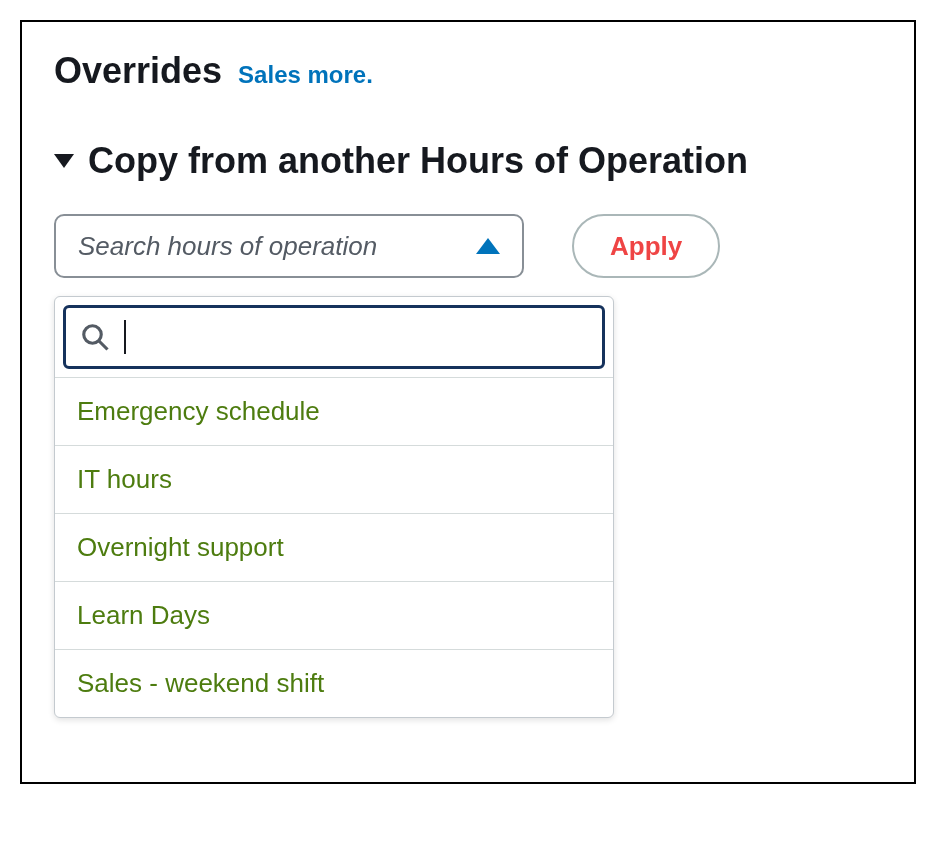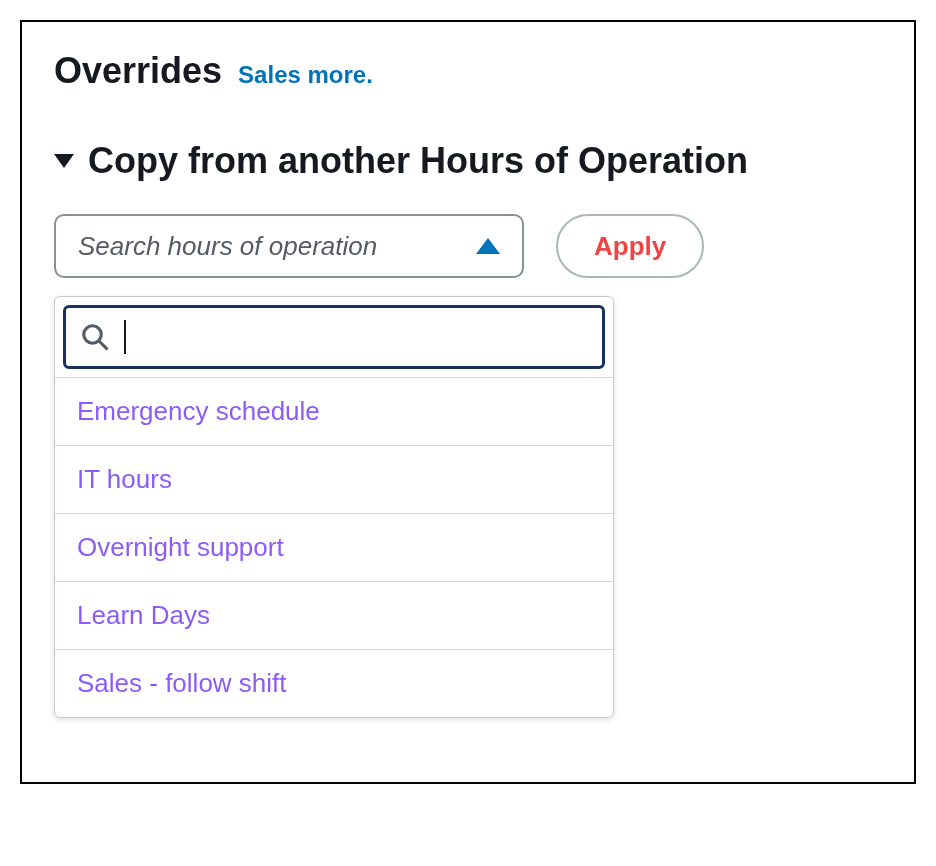--- a/index.html
+++ b/index.html
@@ -52,21 +52,21 @@
       border-top: 14px solid #16191f;
     }
     .section-title {
       font-size: 36px;
       font-weight: 700;
       color: #16191f;
     }
     .controls-row {
       display: flex;
       align-items: center;
-      gap: 32px;
+      gap: 48px;
       margin-top: 32px;
     }
     .select-trigger {
       display: flex;
       align-items: center;
       justify-content: space-between;
       border: 2px solid #888f96;
       border-radius: 10px;
       padding: 12px 22px;
       width: 470px;
@@ -129,21 +129,21 @@
     }
     .cursor-bar {
       width: 2px;
       height: 34px;
       background: #16191f;
     }
     .option {
       border-top: 1px solid #d5dbdb;
       padding: 18px 22px;
       font-size: 26px;
-      color: #8b5cf6;
+      color: #4d7c0f;
       cursor: pointer;
     }
   </style>
 </head>
 <body>
 
 <div class="panel">
 
   <div class="header-row">
     <h1 class="title">Overrides</h1>
@@ -170,16 +170,16 @@
         <circle cx="10" cy="10" r="7"></circle>
         <line x1="15" y1="15" x2="22" y2="22"></line>
       </svg>
       <span class="cursor-bar"></span>
       <input class="search-input" type="text" value="" style="">
     </div>
     <div class="option">Emergency schedule</div>
     <div class="option">IT hours</div>
     <div class="option">Overnight support</div>
     <div class="option">Learn Days</div>
-    <div class="option">Sales - follow shift</div>
+    <div class="option">Sales - weekend shift</div>
   </div>
 
 </div>
 
 </body></html>

